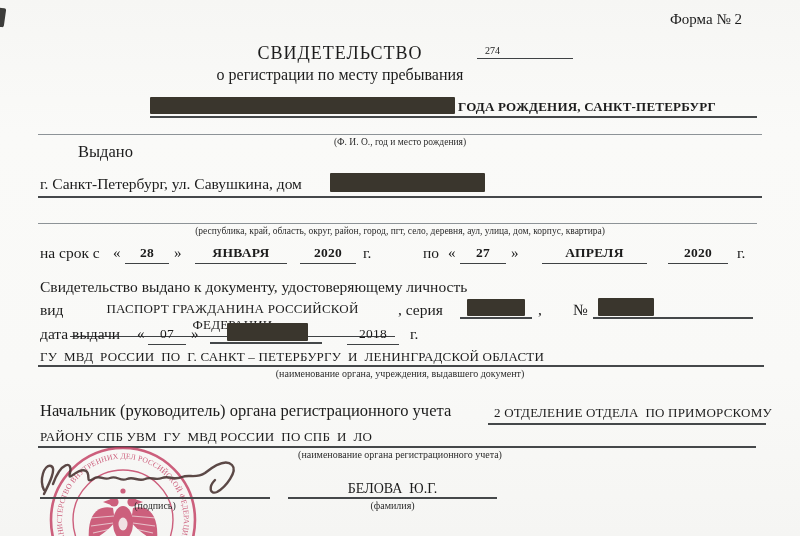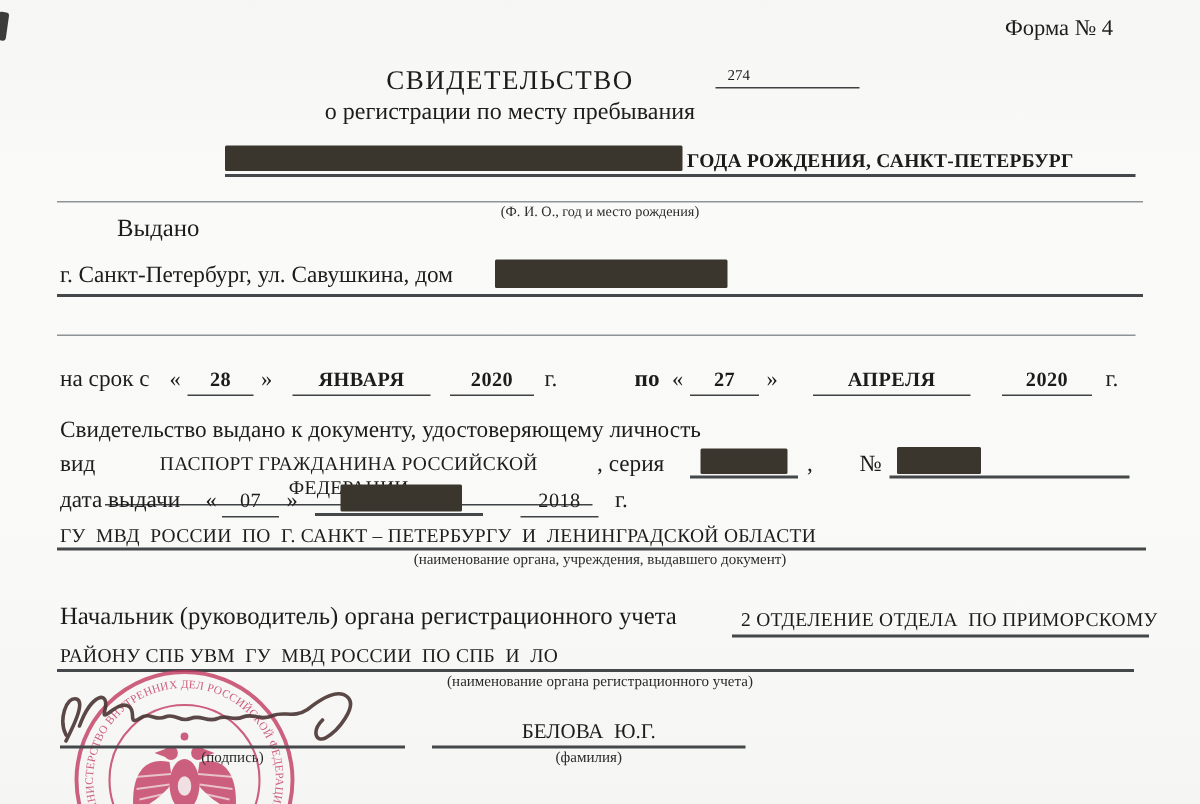--- a/index.html
+++ b/index.html
@@ -20,48 +20,49 @@
           font-size:13.5px;font-weight:bold;letter-spacing:.3px;padding-bottom:2px;white-space:pre;}
   .q{font-size:15px;}
 </style>
 </head>
 <body>
 
 <div id="page">
 
   <div class="abs" style="left:-2px;top:8px;width:7px;height:19px;background:#3c3c3a;border-radius:2px;transform:rotate(8deg);"></div>
 
-  <div class="abs" style="left:670px;top:11px;font-size:15px;">Форма № 4</div>
+  <div class="abs" style="left:670px;top:11px;font-size:15px;">Форма № 2</div>
 
   <div class="abs" style="left:160px;top:43px;width:360px;text-align:center;font-size:18px;letter-spacing:1px;">СВИДЕТЕЛЬСТВО</div>
   <div class="abs" style="left:477px;top:45px;width:96px;font-size:10px;border-bottom:1.5px solid #3f4244;padding:0 0 2px 8px;box-sizing:border-box;">274</div>
   <div class="abs" style="left:160px;top:66px;width:360px;text-align:center;font-size:16px;">о регистрации по месту пребывания</div>
 
   <div class="abs body-lg" style="left:78px;top:94px;margin-top:48px;">Выдано</div>
   <div class="abs redact" style="left:150px;top:97px;width:305px;height:17px;"></div>
   <div class="abs caps-b" style="left:458px;top:99px;">ГОДА РОЖДЕНИЯ, САНКТ-ПЕТЕРБУРГ</div>
   <div class="abs uline" style="left:150px;top:116px;width:607px;"></div>
 
   <div class="abs hairline" style="left:38px;top:134px;width:724px;"></div>
   <div class="abs cap" style="left:160px;top:137px;width:480px;">(Ф. И. О., год и место рождения)</div>
 
   <div class="abs body-txt" style="left:40px;top:175px;">г. Санкт-Петербург, ул. Савушкина, дом</div>
   <div class="abs redact" style="left:330px;top:173px;width:155px;height:19px;"></div>
   <div class="abs uline" style="left:38px;top:196px;width:724px;"></div>
 
   <div class="abs hairline" style="left:38px;top:223px;width:719px;"></div>
+  <div class="abs cap" style="left:100px;top:226px;width:600px;">(республика, край, область, округ, район, город, пгт, село, деревня, аул, улица, дом, корпус, квартира)</div>
 
   <div class="abs body-txt" style="left:40px;top:244px;">на срок с</div>
   <div class="abs q" style="left:113px;top:245px;">«</div>
   <div class="abs valbox" style="left:125px;top:245px;width:44px;">28</div>
   <div class="abs q" style="left:174px;top:245px;">»</div>
   <div class="abs valbox" style="left:195px;top:245px;width:92px;">ЯНВАРЯ</div>
   <div class="abs valbox" style="left:300px;top:245px;width:56px;">2020</div>
   <div class="abs body-txt" style="left:363px;top:244px;">г.</div>
-  <div class="abs body-txt" style="left:423px;top:244px;font-weight:bold;">по</div>
+  <div class="abs body-txt" style="left:423px;top:244px;">по</div>
   <div class="abs q" style="left:448px;top:245px;">«</div>
   <div class="abs valbox" style="left:460px;top:245px;width:46px;">27</div>
   <div class="abs q" style="left:511px;top:245px;">»</div>
   <div class="abs valbox" style="left:542px;top:245px;width:105px;">АПРЕЛЯ</div>
   <div class="abs valbox" style="left:668px;top:245px;width:60px;">2020</div>
   <div class="abs body-txt" style="left:737px;top:244px;">г.</div>
 
   <div class="abs body-txt" style="left:40px;top:278px;">Свидетельство выдано к документу, удостоверяющему личность</div>
 
   <div class="abs body-txt" style="left:40px;top:301px;">вид</div>

